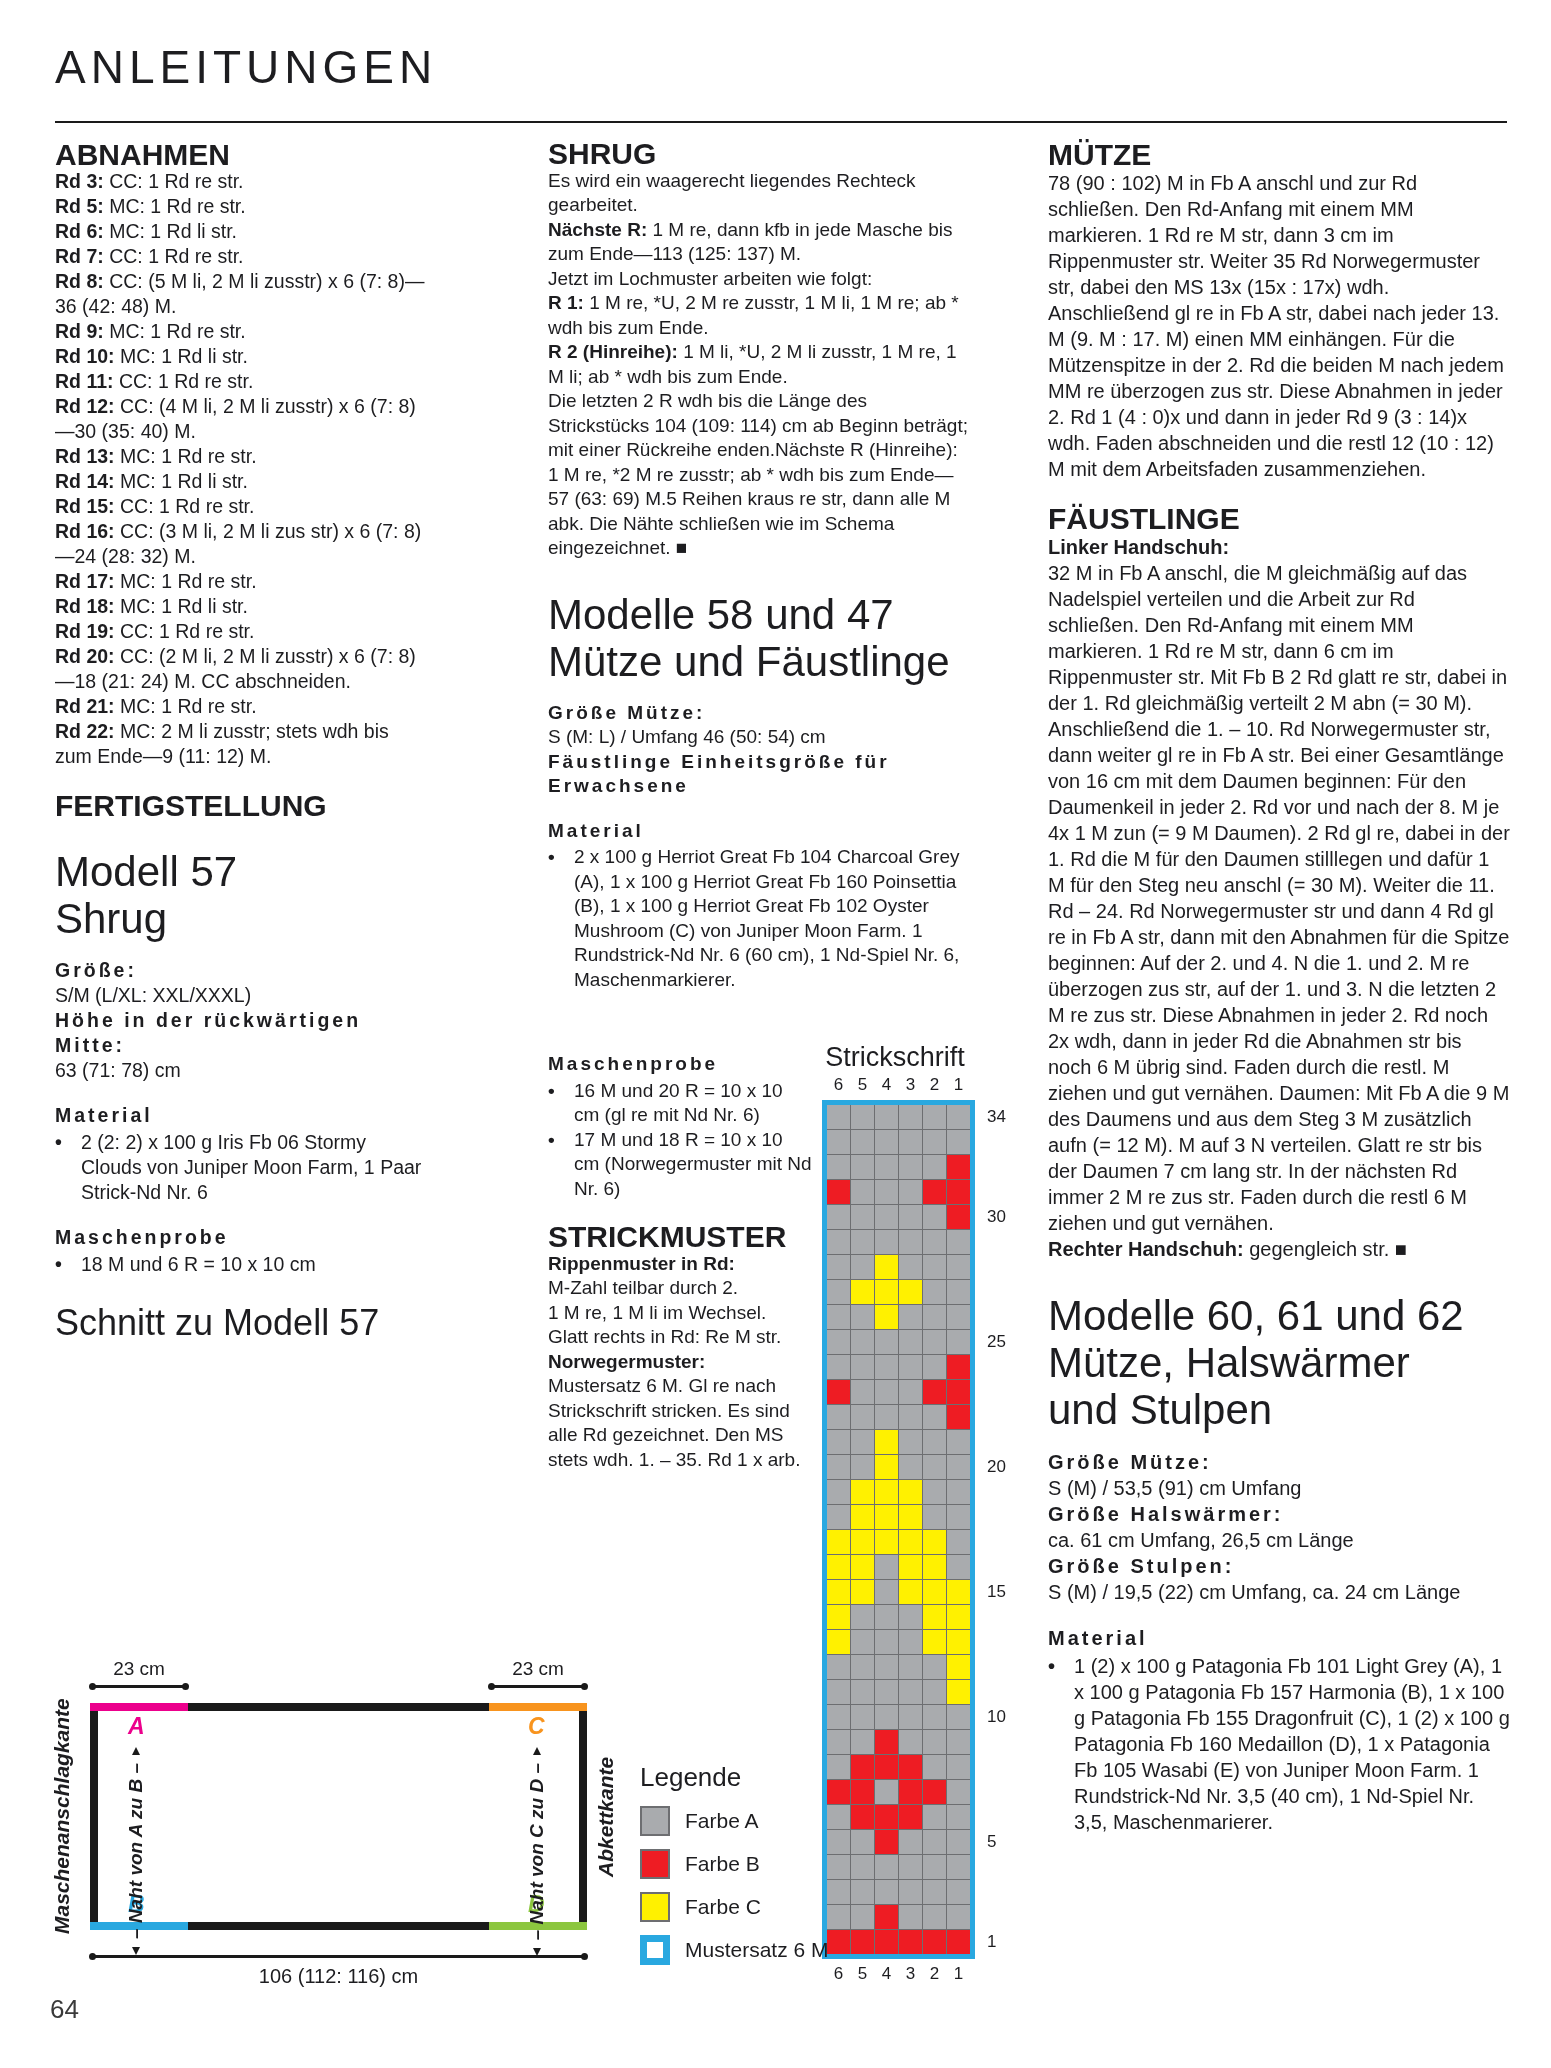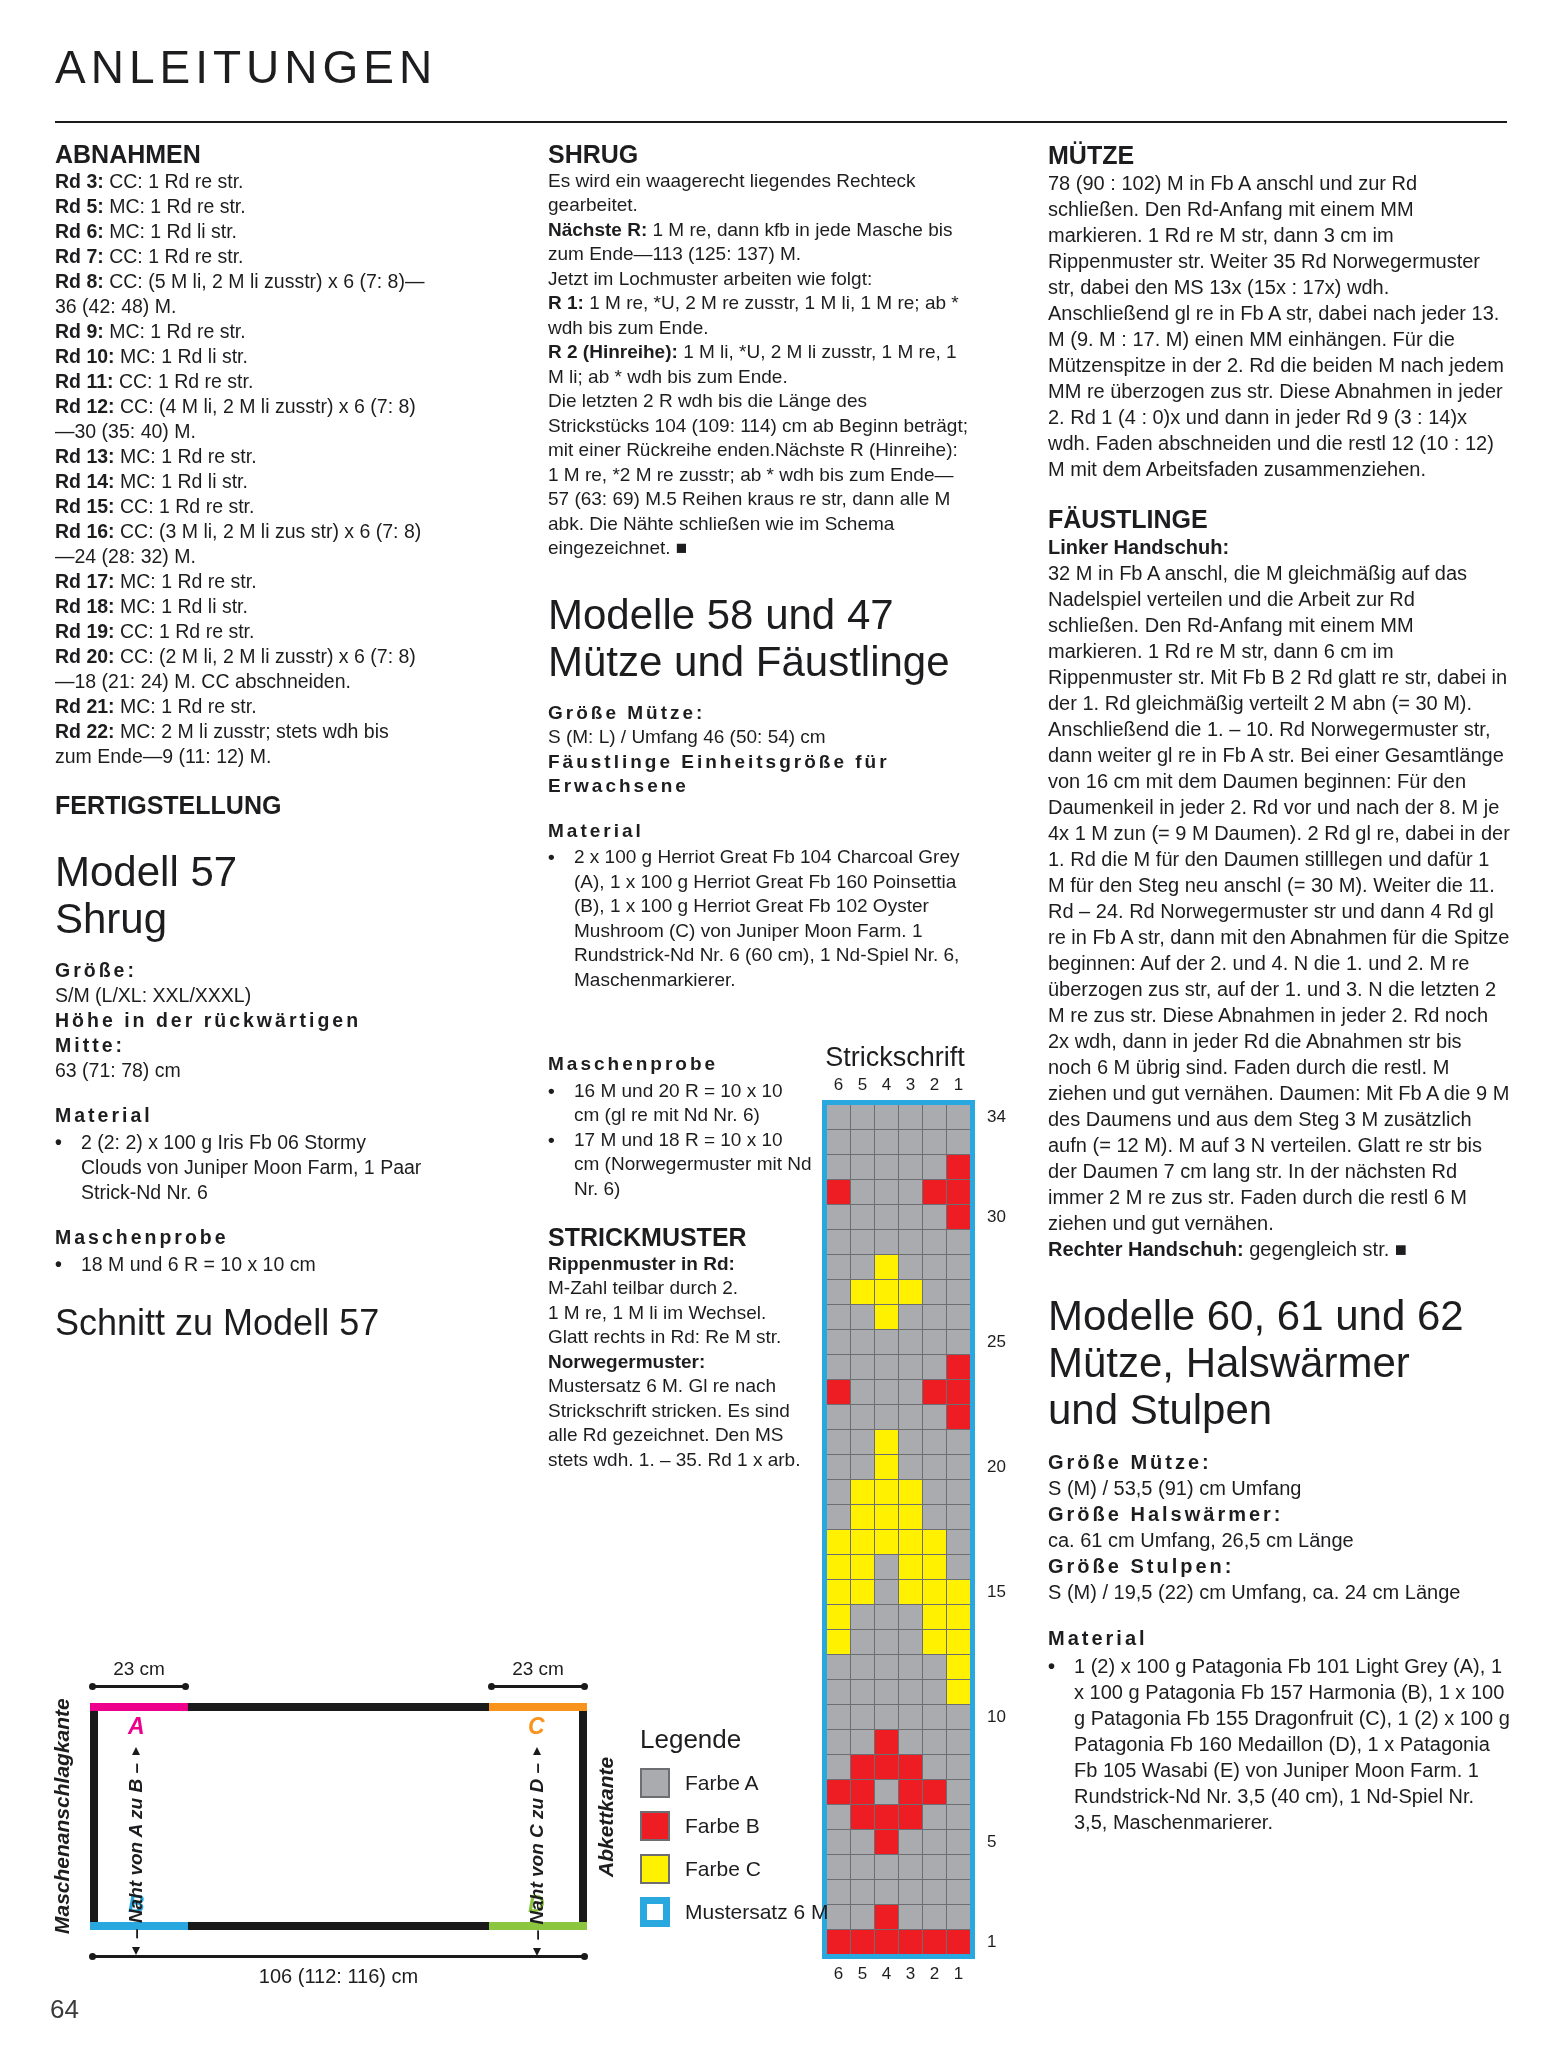--- a/index.html
+++ b/index.html
@@ -11,21 +11,21 @@
 
   .col{position:absolute;}
   #col1{left:55px;top:142px;width:372px;font-size:19.5px;line-height:25px;}
   #col2u{left:548px;top:142px;width:424px;font-size:19px;line-height:24.5px;}
   #col2l{left:548px;top:1052px;width:264px;font-size:19px;line-height:24.5px;}
   #col3{left:1048px;top:142px;width:462px;font-size:20px;line-height:26px;}
   .col > :first-child{margin-top:0 !important;}
 
   .h1{font-size:42px;line-height:1.12;margin:30px 0 16px;white-space:pre-line;}
   .h1b{font-size:36px;line-height:1.1;margin:26px 0 12px;white-space:pre-line;}
-  .h2{font-weight:bold;font-size:25px;margin:24px 0 2px;}
+  .h2{font-weight:bold;font-size:30px;margin:24px 0 2px;}
   .h3{font-weight:bold;letter-spacing:3px;margin:20px 0 2px;}
   .h3c{font-weight:bold;letter-spacing:3px;}
   .p{margin:0;}
   .p b{font-weight:bold;}
   .bullet{display:flex;margin:0;}
   .bullet .dot{width:26px;flex:none;font-weight:bold;}
   .bullet .btxt{flex:1;}
 
   
   #chart{position:absolute;left:815px;top:1042px;width:240px;height:960px;}
@@ -73,21 +73,21 @@
       border-top:8px solid #1a1a1a;}
   .seam .dash{flex:1;width:0;border-left:2px dashed #1a1a1a;margin:2px 0;}
   .seam-label{writing-mode:vertical-rl;transform:rotate(180deg);white-space:nowrap;
       font-size:19px;font-weight:bold;font-style:italic;padding:4px 0;}
   .edge-label{position:absolute;writing-mode:vertical-rl;transform:rotate(180deg);height:227px;
       display:flex;align-items:center;justify-content:center;font-size:21px;font-weight:bold;font-style:italic;}
   #edge-left{left:0px;top:48px;}
   #edge-right{left:544px;top:48px;}
 
   
-  #legend{position:absolute;left:640px;top:1724px;width:300px;}
+  #legend{position:absolute;left:640px;top:1762px;width:300px;}
   .legend-title{font-size:26px;}
   .legend-row{display:flex;align-items:center;gap:15px;margin-top:13px;}
   .legend-swatch{width:30px;height:30px;box-sizing:border-box;flex:none;}
   .legend-label{font-size:21px;}
 </style>
 </head>
 <body>
 
 <div class="page">
 

